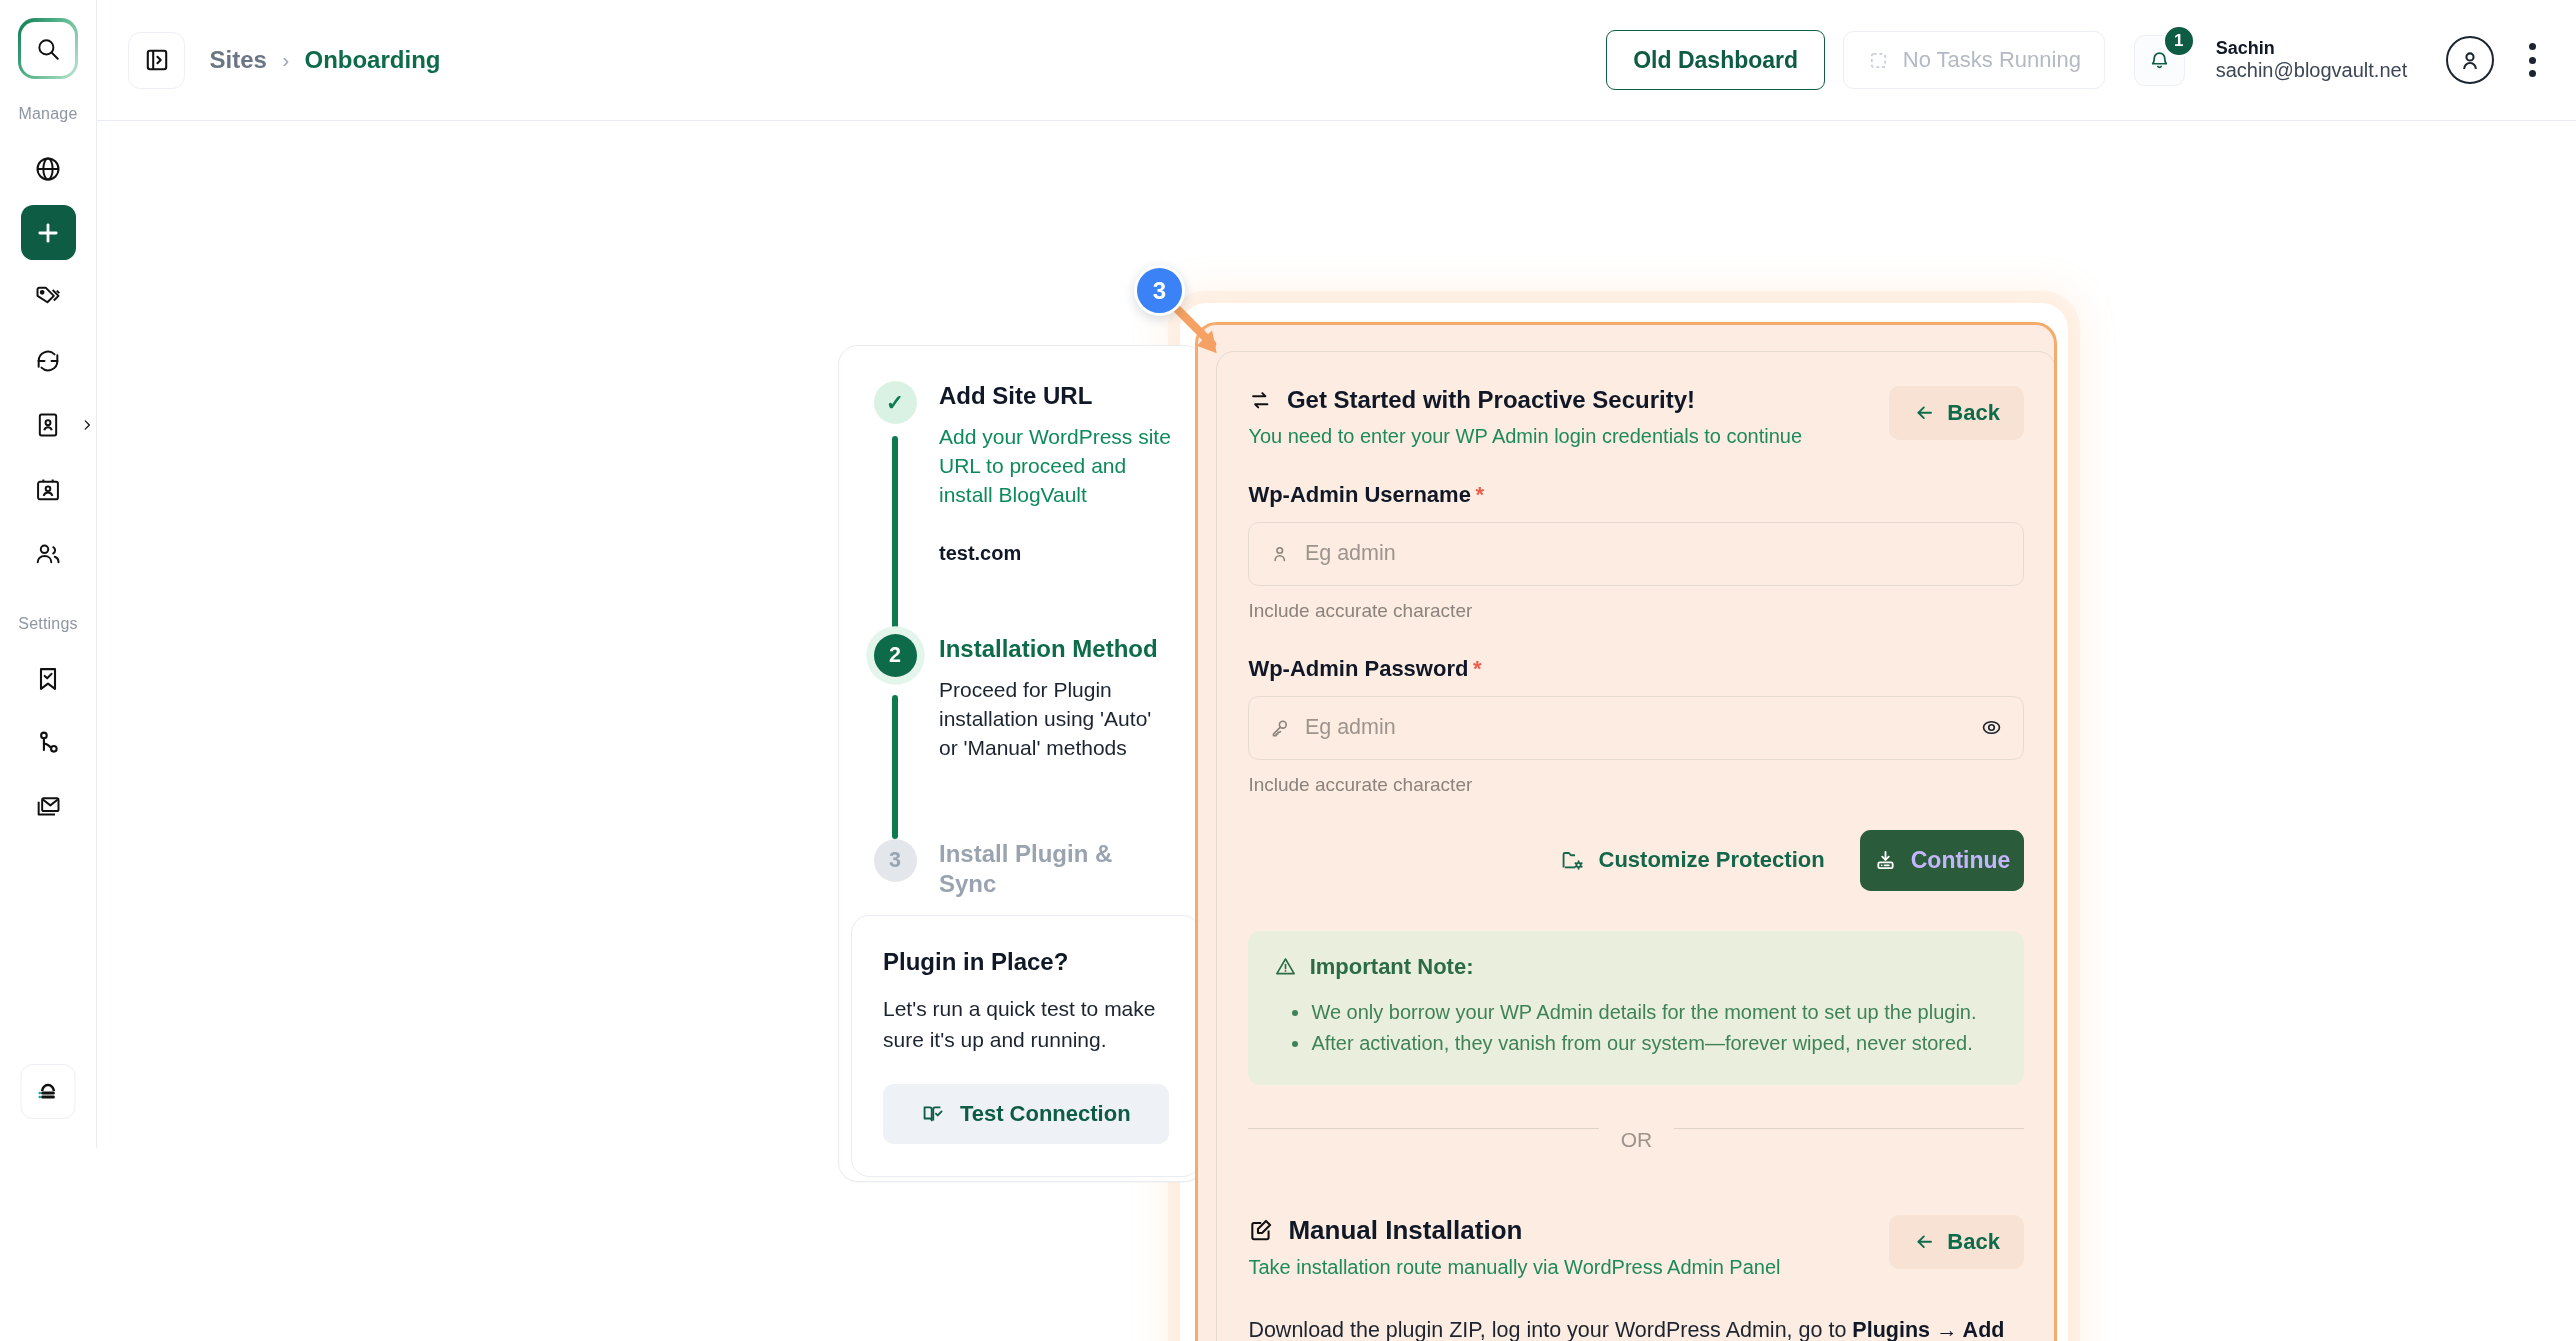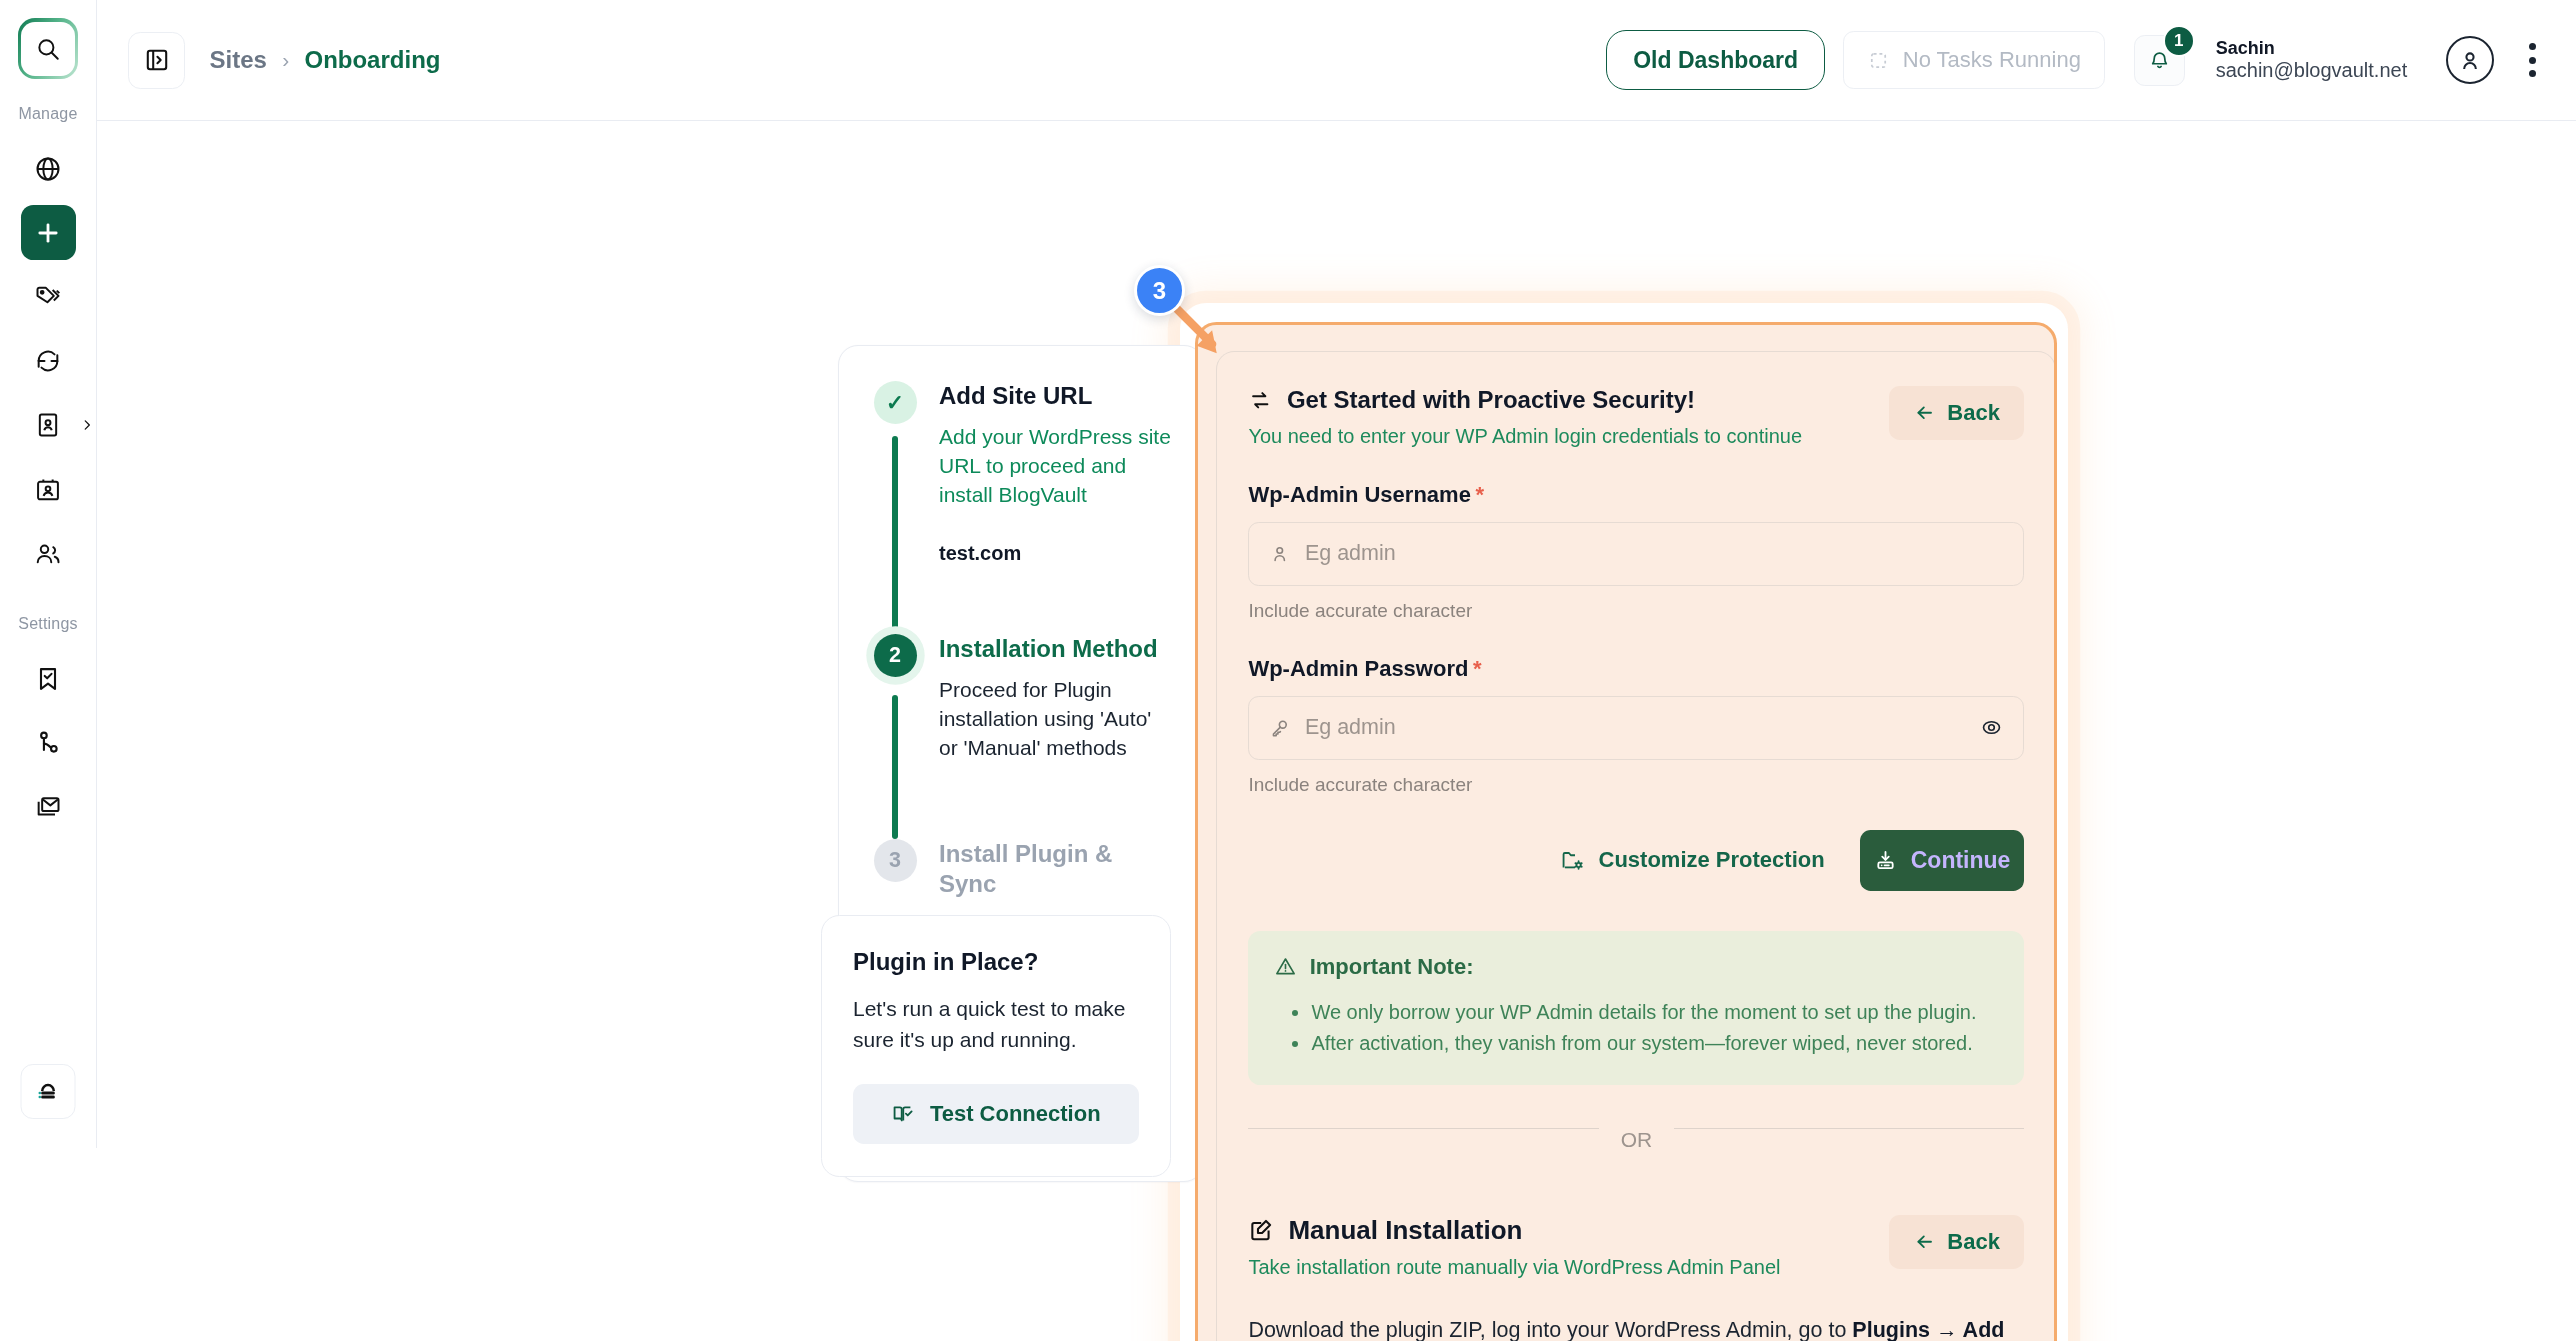--- a/index.html
+++ b/index.html
@@ -70,21 +70,21 @@
     display: flex; align-items: center; justify-content: center;
     flex: 0 0 auto;
   }
   .crumbs { display: flex; align-items: center; gap: 15.3px; margin-left: 24.5px; }
   .crumb-muted { font-size: 24px; color: #6b7685; font-weight: 600; }
   .crumb-sep { font-size: 21px; color: #9aa3b0; }
   .crumb-active { font-size: 24px; color: #0d6b4a; font-weight: 700; }
   .topbar-right { margin-left: auto; display: flex; align-items: center; gap: 18.4px; }
   .btn-old-dash {
     border: 1.5px solid #0d5c43; color: #0d5c43; background: #fff;
-    border-radius: 20px; font-size: 23px; font-weight: 700;
+    border-radius: 9px; font-size: 23px; font-weight: 700;
     padding: 15.3px 26px; white-space: nowrap;
   }
   .btn-no-tasks {
     border: 1.5px solid #eceff4; color: #b3bac4; background: #fff;
     border-radius: 10.7px; font-size: 22px; font-weight: 500;
     padding: 15.3px 23px; display: flex; align-items: center; gap: 12.3px;
     white-space: nowrap;
   }
   .bell-wrap {
     position: relative; width: 51px; height: 51px; border-radius: 10.7px;
@@ -149,21 +149,21 @@
   .step-title { font-size: 24px; font-weight: 700; color: #101827; line-height: 1.25; }
   .step-title.green { color: #0d6b4a; }
   .step-title.muted { color: #9aa3b0; font-weight: 600; }
   .step-desc { font-size: 21px; line-height: 1.4; margin-top: 10.7px; color: #1b2430; }
   .step-desc.green { color: #0d8a5a; }
   .step-desc.muted { color: #9aa3b0; }
   .step-value { font-size: 20px; font-weight: 700; color: #101827; margin-top: 32px; }
 
   
   .plugin-card {
-    position: absolute; left: 724px; top: 794px;
+    position: absolute; left: 754px; top: 794px;
     width: 350px; height: 262px;
     background: #fff; border: 1.5px solid #e9ecf2; border-radius: 18.4px;
     padding: 32px 31px; z-index: 4;
   }
   .plugin-title { font-size: 24px; font-weight: 700; color: #101827; }
   .plugin-sub { font-size: 21px; color: #1b2430; line-height: 1.45; margin-top: 18.4px; }
   .btn-test {
     margin-top: 29px; width: 100%; height: 60px;
     background: #eef1f6; border: none; border-radius: 10.7px;
     color: #0d5c43; font-size: 22px; font-weight: 700;

